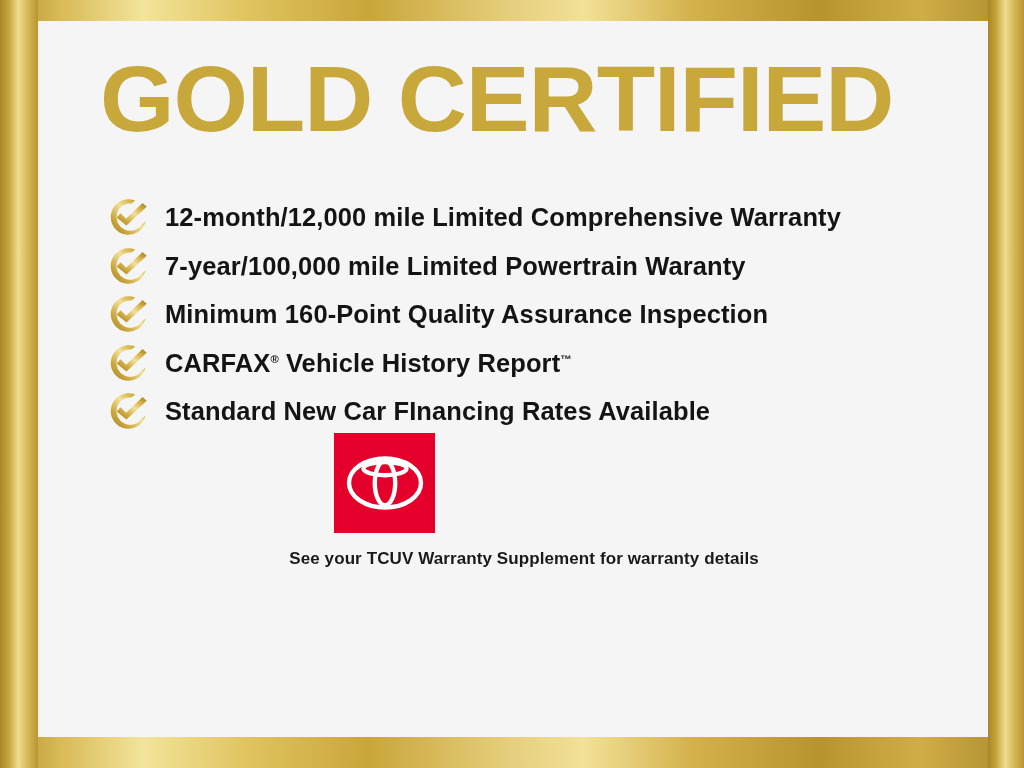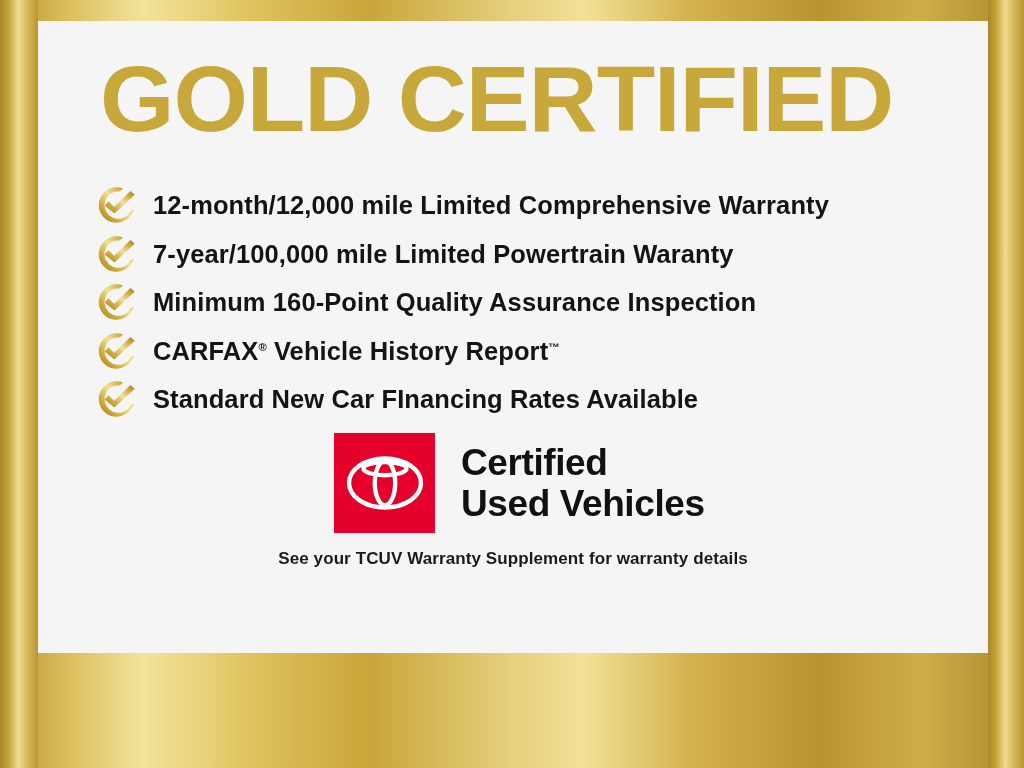--- a/index.html
+++ b/index.html
@@ -50,21 +50,21 @@
   }
   #frame-left  { left: 0;  width: 38px; }
   #frame-right { right: 0; width: 36px; }
 
   
   #panel {
     position: absolute;
     left: 38px;
     top: 21px;
     width: 950px;
-    height: 632px;
+    height: 716px;
     background: #f5f5f6;
     box-sizing: border-box;
     overflow: hidden;
   }
 
   
   #heading {
     position: absolute;
     left: 62px;
     top: 28px;
@@ -80,21 +80,21 @@
     transform-origin: left center;
   }
 
   
   #feature-list {
     position: absolute;
     left: 55px;
     top: 160px;
     width: 895px;
     list-style: none;
-    margin: 0;
+    margin: 12px;
     padding: 0;
   }
   .feature-row {
     position: relative;
     height: 48.5px;
     display: flex;
     align-items: center;
   }
   .check-icon {
     flex: 0 0 auto;
@@ -156,20 +156,21 @@
     left: 0;
     top: 528px;
     width: 950px;
     text-align: center;
     font-family: "Liberation Sans Narrow", "Liberation Sans", sans-serif;
     font-weight: bold;
     font-size: 17px;
     line-height: 20px;
     color: #1a1a1a;
     letter-spacing: 0.1px;
+    padding-left: 11px;
   }
 </style>
 </head>
 <body>
 
 <div id="certificate">
 
   <div id="frame-left"></div>
   <div id="frame-right"></div>
 
@@ -234,22 +235,18 @@
     </ul>
 
     <div id="toyota-lockup">
       <div id="toyota-mark">
         <svg width="78" height="56" viewBox="0 0 78 56">
           <ellipse cx="39" cy="28" rx="36" ry="24.5" fill="none" stroke="#ffffff" stroke-width="4.4"></ellipse>
           <ellipse cx="39" cy="28" rx="10.2" ry="22.2" fill="none" stroke="#ffffff" stroke-width="4.4"></ellipse>
           <ellipse cx="39" cy="13.6" rx="21.5" ry="6.6" fill="none" stroke="#ffffff" stroke-width="4.4"></ellipse>
         </svg>
       </div>
-      <div id="toyota-wordmark">
-        <div>Certified</div>
-        <div>Used Vehicles</div>
-      </div>
     </div>
 
     <div id="footer-note">See your TCUV Warranty Supplement for warranty details</div>
 
   </div>
 </div>
 
 </body></html>

